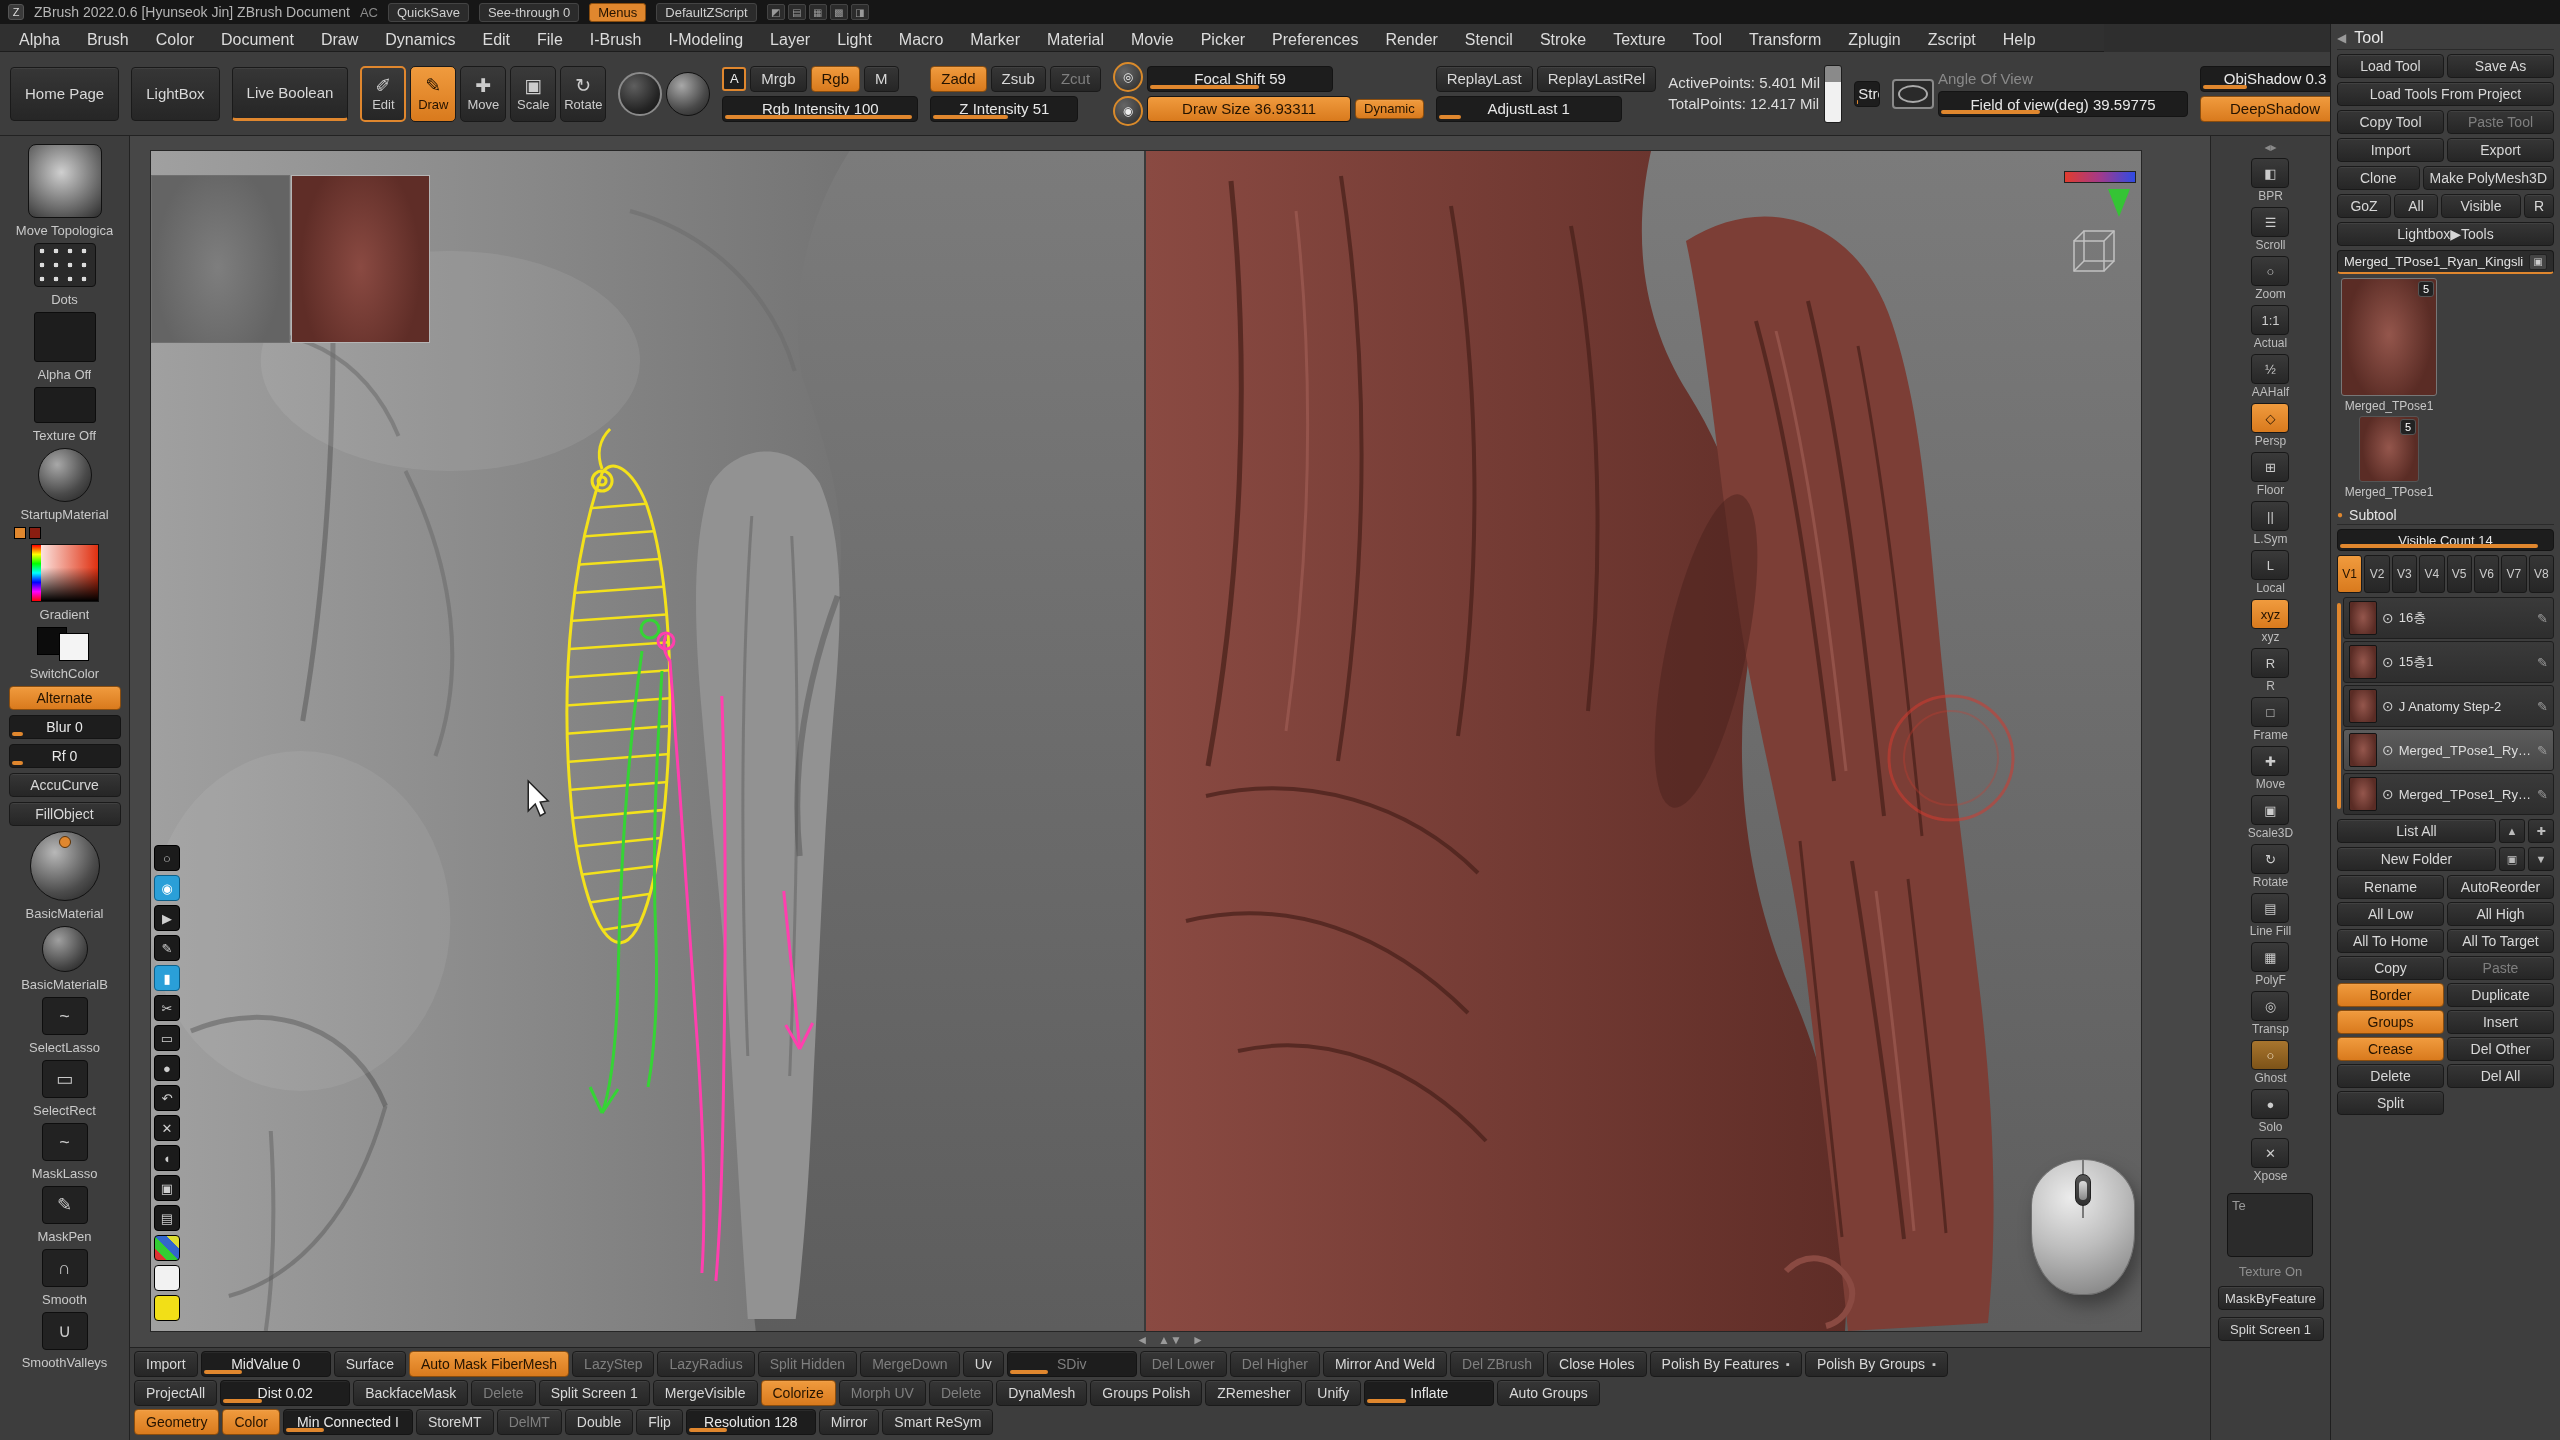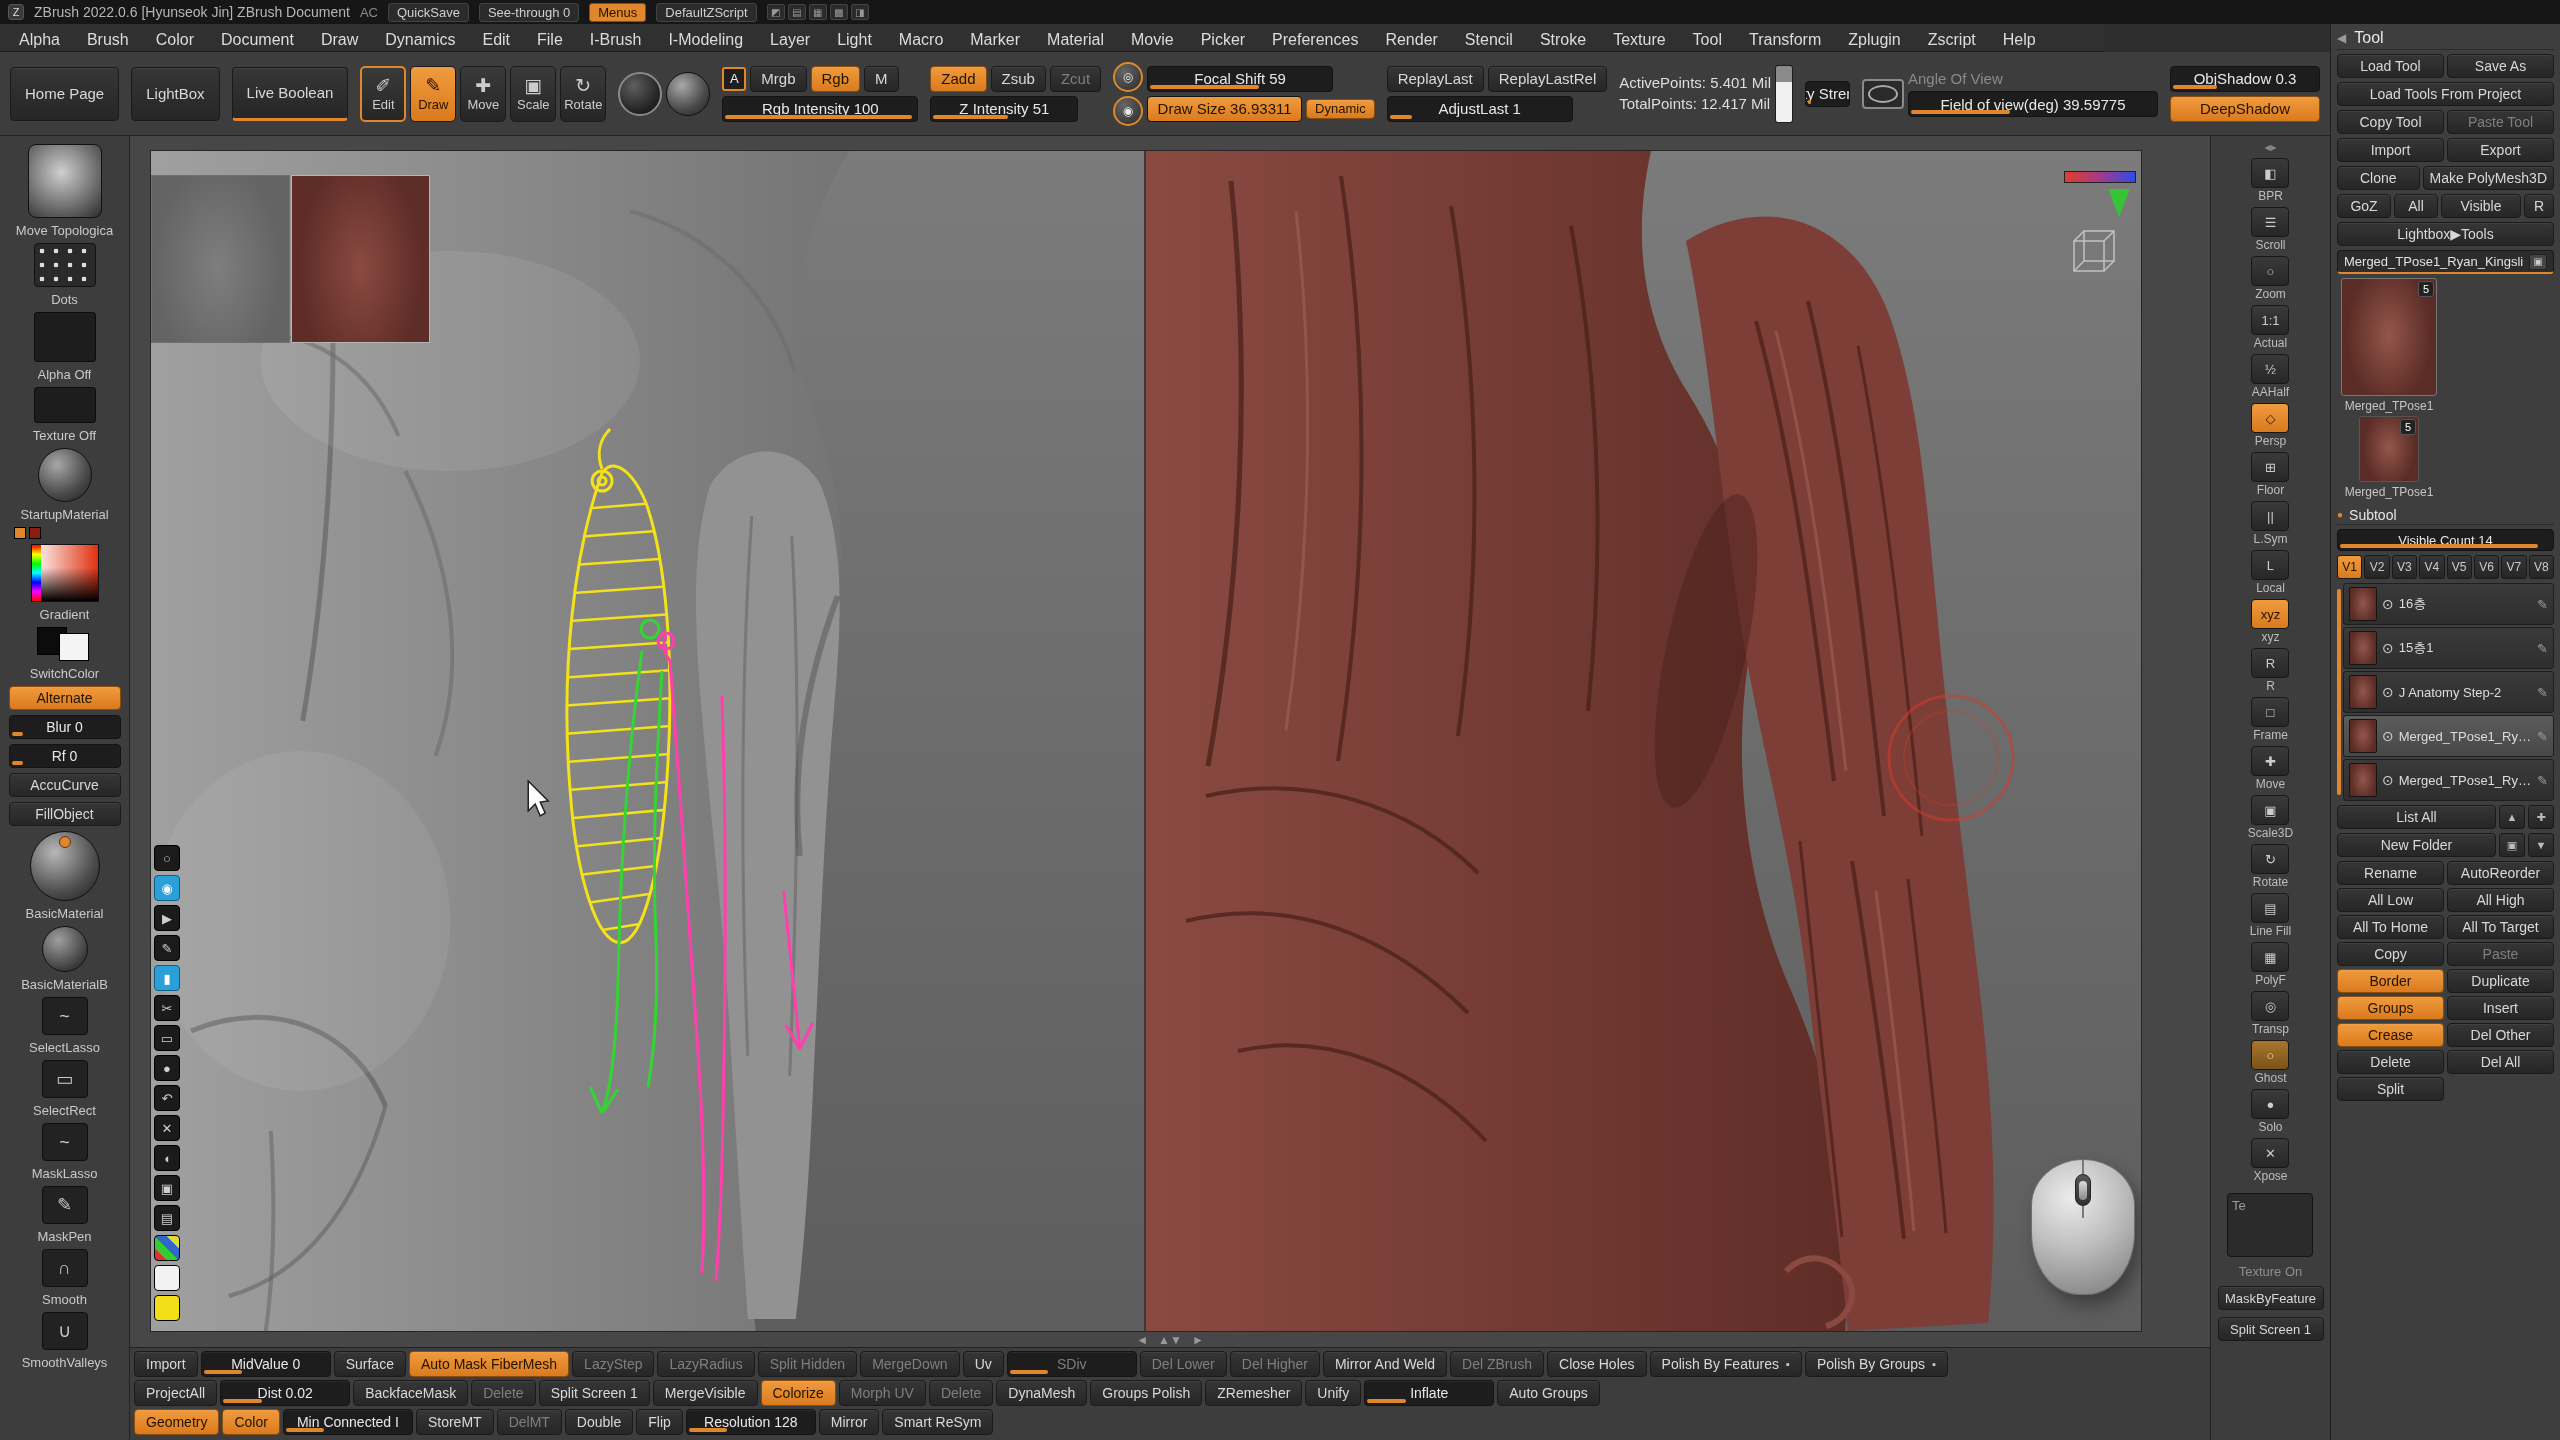--- a/index.html
+++ b/index.html
@@ -114,21 +114,21 @@
 .smallthumb{position:relative;width:60px;height:66px;background:radial-gradient(34px 50px at 50% 48%,#94564c,#5a2c25 78%),linear-gradient(#6e352d,#44201b);border:1px solid #555;border-radius:3px}
 .badge{position:absolute;top:2px;right:2px;min-width:16px;height:16px;background:#222;border:1px solid #555;border-radius:3px;color:#fff;font-size:11px;display:flex;align-items:center;justify-content:center;padding:0 3px}
 .cylthumb{width:54px;height:48px;background:#2e2e2e;border:1px solid #161616;border-radius:3px;display:flex;align-items:center;justify-content:center}
 .cylthumb i{width:26px;height:32px;background:linear-gradient(90deg,#888,#e8e8e8 35%,#777);border-radius:12px/6px;border:1px solid #333;display:block}
 .sbthumb{width:54px;height:40px;background:#2e2e2e;border:1px solid #161616;border-radius:3px;color:#e0872e;font-size:24px;font-weight:bold;display:flex;align-items:center;justify-content:center}
 .tcap{font-size:12px;color:#c6c6c6;max-width:108px;overflow:hidden;text-overflow:ellipsis;white-space:nowrap}
 .sec{display:flex;align-items:center;gap:6px;height:20px;font-size:14px;color:#e6e6e6;border-bottom:1px solid #2a2a2a;margin-top:2px}
 .sec .sdot{color:#e0872e;font-size:10px}
 .vc{height:22px;font-size:13px}
 .vtabs{display:grid;grid-template-columns:repeat(8,1fr);gap:2px}
-.vtab{height:24px;background:linear-gradient(#363636,#262626);border:1px solid #191919;border-radius:3px;font-size:12px;color:#ccc;display:flex;align-items:center;justify-content:center}
+.vtab{height:38px;background:linear-gradient(#363636,#262626);border:1px solid #191919;border-radius:3px;font-size:12px;color:#ccc;display:flex;align-items:center;justify-content:center}
 .vtab.on{background:linear-gradient(#f09b3e,#d97a1d);color:#241300}
 .stlist{position:relative;display:flex;flex-direction:column;gap:2px;padding-left:6px}
 .stscroll{position:absolute;left:0;top:6px;bottom:6px;width:4px;background:#e0872e;border-radius:2px}
 .st-row{display:flex;align-items:center;gap:5px;background:linear-gradient(#3a3a3a,#2e2e2e);border:1px solid #1e1e1e;border-radius:3px;height:42px;padding:0 5px;font-size:13px;color:#ddd}
 .st-row.sel{background:linear-gradient(#5c5c5c,#474747)}
 .st-row .thumb{width:28px;height:34px;background:radial-gradient(16px 26px at 50% 48%,#94564c,#5a2c25 80%);border:1px solid #141414;border-radius:2px;flex:0 0 auto}
 .st-row .eye{color:#cfcfcf;font-size:14px}
 .st-row .nm{flex:1;overflow:hidden;text-overflow:ellipsis;white-space:nowrap}
 .st-row .ric{color:#9f9f9f;font-size:13px}
 .trow-ic{display:grid;grid-template-columns:1fr 26px 26px;gap:3px}
@@ -256,21 +256,21 @@
     <div class="col">
       <span class="ricon">◎</span>
       <span class="ricon">◉</span>
     </div>
     <div class="col">
       <div class="slider" style="width:186px">
           <i class="fill" style="width:59%"></i>
           <span>Focal Shift 59</span>
         </div>
       <div class="row">
-        <div class="slider big" style="width:155px">
+        <div class="slider big" style="width:204px">
             <span>Draw Size 36.93311</span>
           </div>
         <div class="b on chip">Dynamic</div>
       </div>
     </div>
   </div>
 
   <div class="col">
     <div class="row">
       <div class="b">ReplayLast</div>

